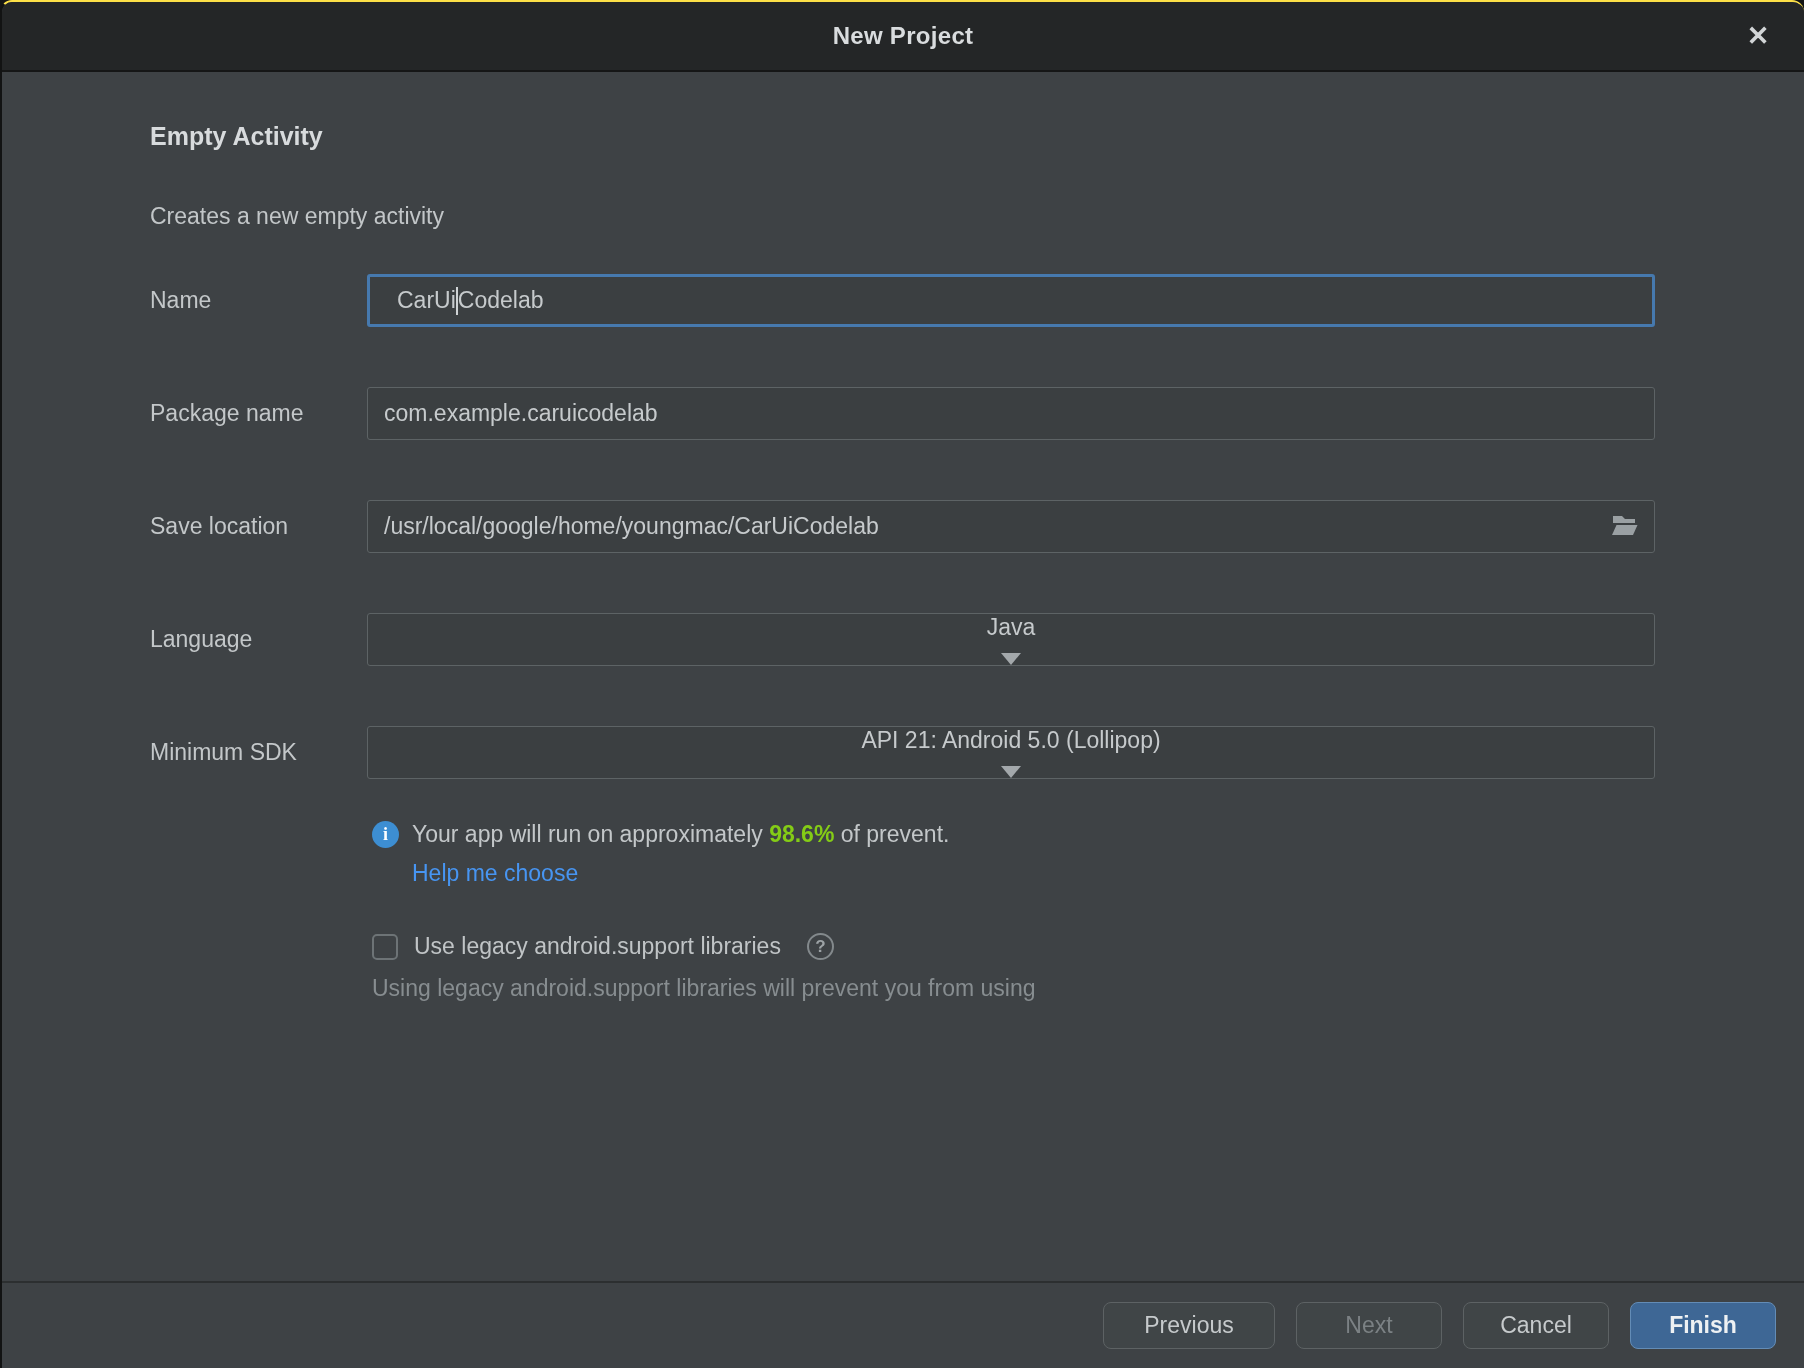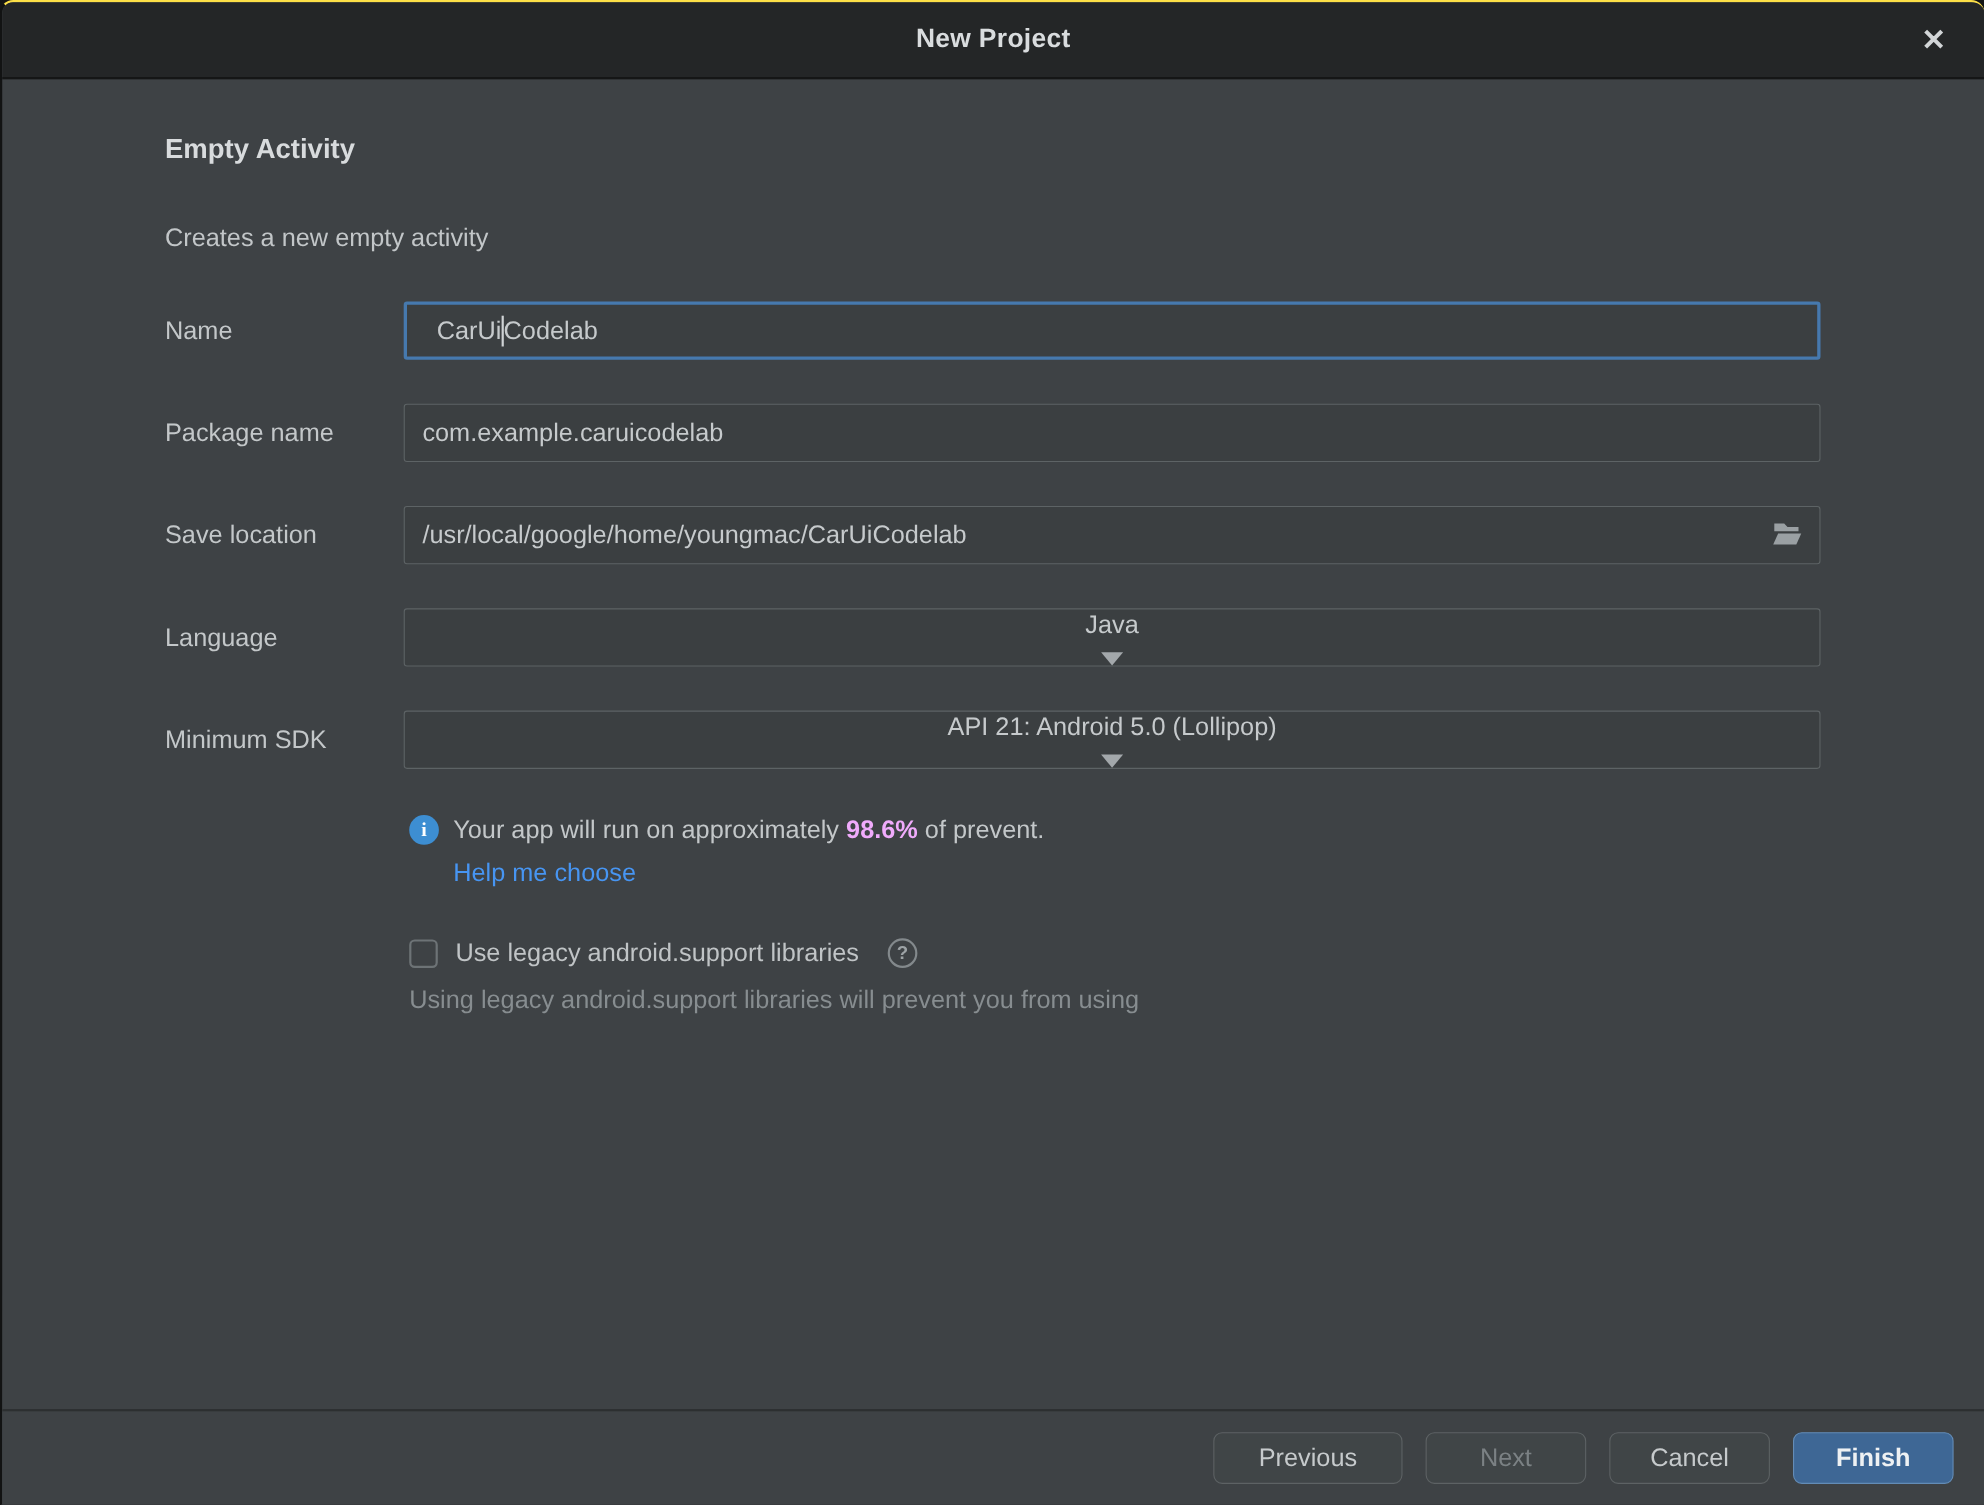--- a/index.html
+++ b/index.html
@@ -36,21 +36,21 @@
 
   
   .content {
     flex: 1 1 auto;
     padding: 0 149px 0 148px;
     display: flex; flex-direction: column;
   }
   .heading { margin-top: 50px; font-size: 25px; font-weight: bold; color: #d8dbdd; }
   .subheading { margin-top: 52px; font-size: 23px; color: #c2c6c8; }
 
-  .form { margin-top: 44px; display: grid; grid-template-columns: 217px 1fr; row-gap: 40px; }
+  .form { margin-top: 44px; display: grid; grid-template-columns: 217px 1fr; row-gap: 60px; }
   .form .row-label { font-size: 23px; color: #c3c7c9; align-self: center; }
   .field {
     height: 53px; width: 100%;
     background: #3b3f41;
     border: 1px solid #5d6365; border-radius: 3px;
     color: #c6cacc; font-size: 23px;
     font-family: "Liberation Sans", "DejaVu Sans", sans-serif;
     padding: 0 16px;
     display: flex; align-items: center;
     position: relative;
@@ -74,21 +74,21 @@
   
   .sdk-info { margin-top: 42px; margin-left: 222px; }
   .sdk-info-row { display: flex; align-items: center; gap: 13px; }
   .info-icon {
     width: 27px; height: 27px; border-radius: 50%; background: #3d8ed2;
     color: #ffffff; font-size: 18px; font-weight: bold;
     font-family: "Liberation Serif", "DejaVu Serif", serif;
     display: flex; align-items: center; justify-content: center; flex: 0 0 27px;
   }
   .sdk-message { font-size: 23px; color: #c3c7c9; }
-  .sdk-message b { color: #f0abfc; }
+  .sdk-message b { color: #84cc16; }
   .help-link {
     display: inline-block; margin-top: 12px; margin-left: 40px;
     font-size: 23px; color: #4795f2; text-decoration: none; cursor: pointer;
   }
 
   
   .legacy { margin-top: 46px; margin-left: 222px; }
   .legacy-row { display: flex; align-items: center; gap: 16px; }
   .checkbox {
     width: 26px; height: 26px; flex: 0 0 26px;

